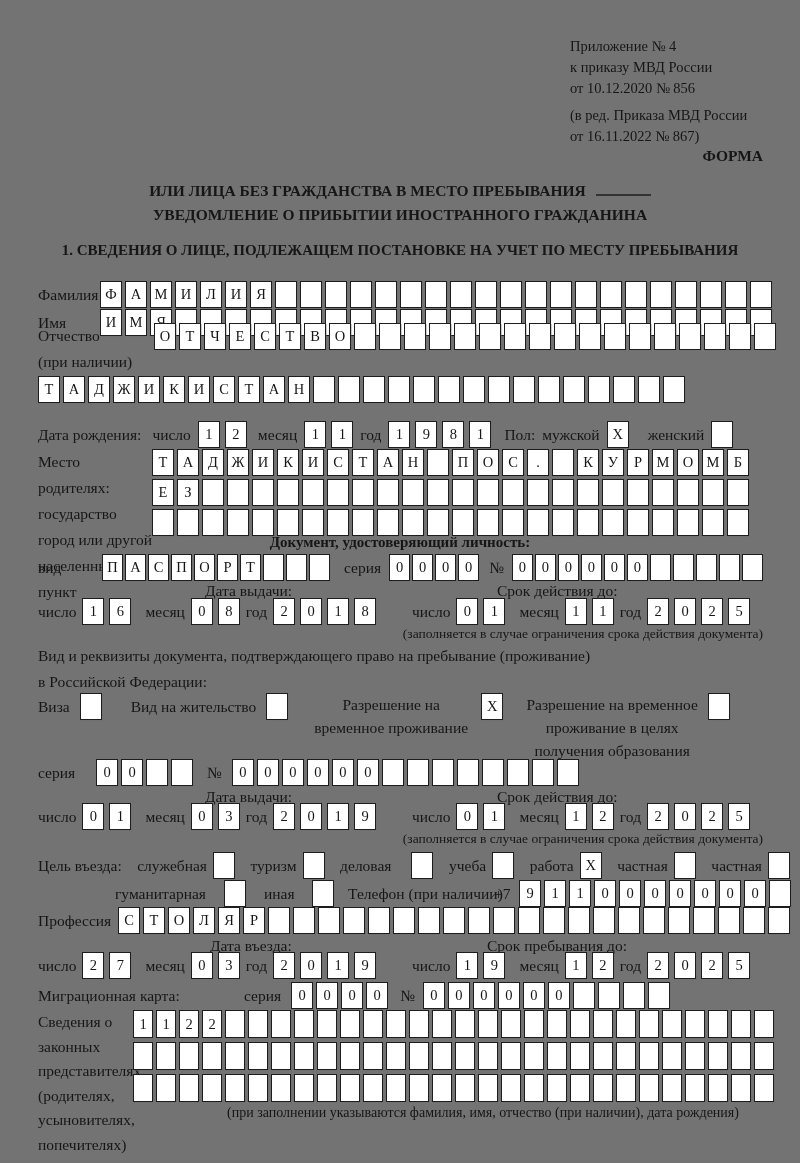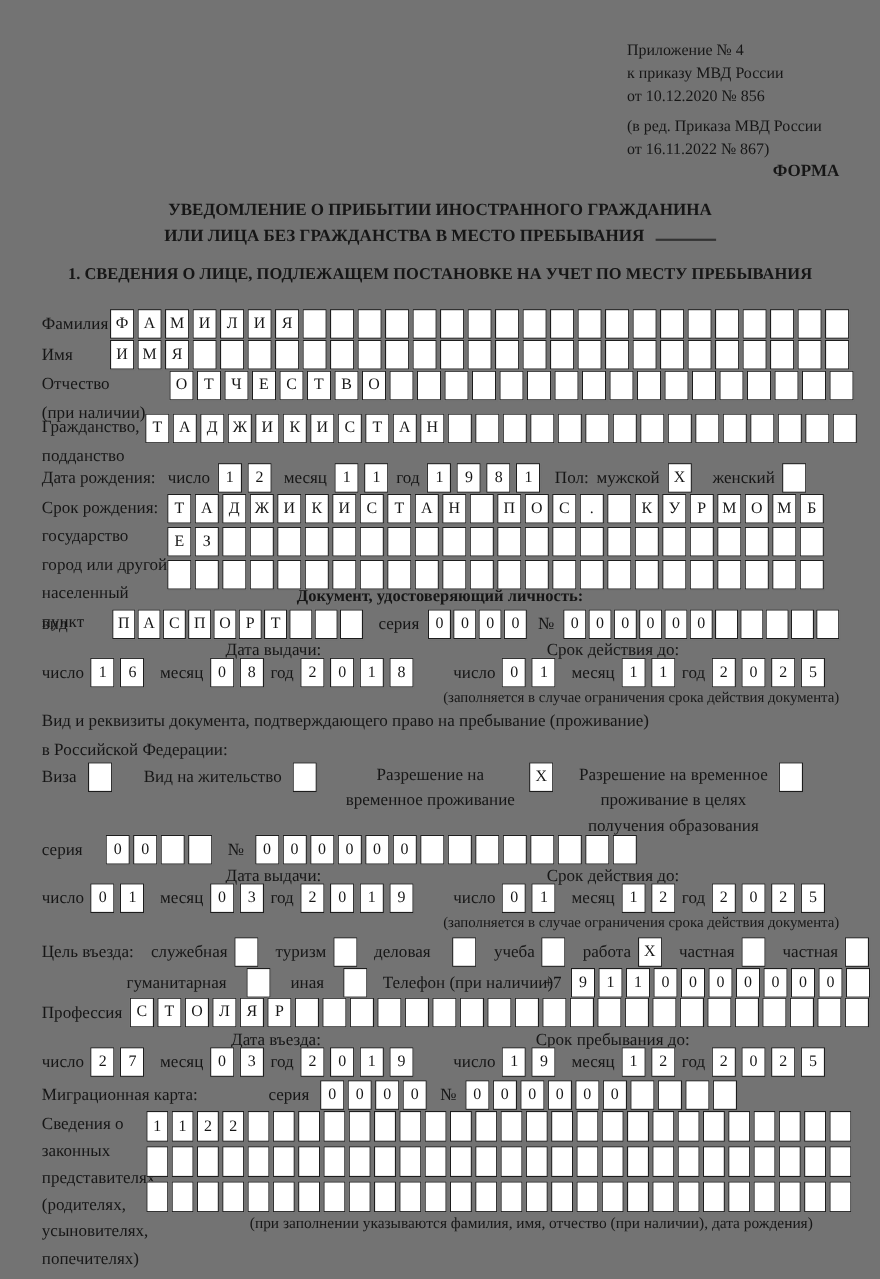--- a/index.html
+++ b/index.html
@@ -32,22 +32,22 @@
     <div>Приложение № 4</div>
     <div>к приказу МВД России</div>
     <div>от 10.12.2020 № 856</div>
     <div style="margin-top:6px;">(в ред. Приказа МВД России</div>
     <div>от 16.11.2022 № 867)</div>
   </div>
 
   <div class="abs b" style="left:565px;top:147px;width:198px;text-align:right;font-size:15.5px;">ФОРМА</div>
 
   <div class="abs b ctr" style="left:0;top:179px;width:800px;font-size:15.5px;line-height:24px;">
+    <div><span>ИЛИ ЛИЦА БЕЗ ГРАЖДАНСТВА В МЕСТО ПРЕБЫВАНИЯ</span><span class="uline"></span></div>
     <div>УВЕДОМЛЕНИЕ О ПРИБЫТИИ ИНОСТРАННОГО ГРАЖДАНИНА</div>
-    <div><span>ИЛИ ЛИЦА БЕЗ ГРАЖДАНСТВА В МЕСТО ПРЕБЫВАНИЯ</span><span class="uline"></span></div>
   </div>
 
   <div class="abs b ctr" style="left:10px;top:242px;width:780px;font-size:15px;">1. СВЕДЕНИЯ О ЛИЦЕ, ПОДЛЕЖАЩЕМ ПОСТАНОВКЕ НА УЧЕТ ПО МЕСТУ ПРЕБЫВАНИЯ</div>
 
   <div class="row" style="left:38px;top:281px;">
     <span class="lbl lh" style="width:62px;">Фамилия</span>
     <div class="cells">
         <div class="cell">Ф</div>
         <div class="cell">А</div>
         <div class="cell">М</div>
@@ -104,21 +104,21 @@
         <div class="cell"></div>
         <div class="cell"></div>
         <div class="cell"></div>
         <div class="cell"></div>
         <div class="cell"></div>
         <div class="cell"></div>
         <div class="cell"></div>
       </div>
   </div>
 
-  <div class="row" style="left:38px;top:337px;justify-content:flex-end;">
+  <div class="row" style="left:38px;top:323px;justify-content:flex-end;">
     <div class="lbl" style="width:116px;line-height:26px;">
       <div>Отчество</div>
       <div>(при наличии)</div>
     </div>
     <div class="cells">
         <div class="cell">О</div>
         <div class="cell">Т</div>
         <div class="cell">Ч</div>
         <div class="cell">Е</div>
         <div class="cell">С</div>
@@ -139,24 +139,20 @@
         <div class="cell"></div>
         <div class="cell"></div>
         <div class="cell"></div>
         <div class="cell"></div>
         <div class="cell"></div>
         <div class="cell"></div>
       </div>
   </div>
 
   <div class="row" style="left:38px;top:376px;">
-    <div class="lbl" style="width:94px;line-height:26px;">
-      <div>Гражданство,</div>
-      <div>подданство</div>
-    </div>
     <div class="cells">
         <div class="cell">Т</div>
         <div class="cell">А</div>
         <div class="cell">Д</div>
         <div class="cell">Ж</div>
         <div class="cell">И</div>
         <div class="cell">К</div>
         <div class="cell">И</div>
         <div class="cell">С</div>
         <div class="cell">Т</div>
@@ -201,21 +197,21 @@
       </div>
     <span class="lbl lh" style="margin-left:6px;">Пол:</span>
     <span class="lbl lh">мужской</span>
     <div class="cb">X</div>
     <span class="lbl lh" style="margin-left:12px;">женский</span>
     <div class="cb"></div>
   </div>
 
   <div class="row" style="left:38px;top:449px;">
     <div class="lbl" style="width:114px;line-height:26px;">
-      <div>Срок рождения:</div>
+      <div>Место родителях:</div>
       <div>государство</div>
       <div>город или другой</div>
       <div>населенный пункт</div>
     </div>
     <div style="display:flex;flex-direction:column;gap:3px;">
       <div class="cells">
           <div class="cell">Т</div>
           <div class="cell">А</div>
           <div class="cell">Д</div>
           <div class="cell">Ж</div>

